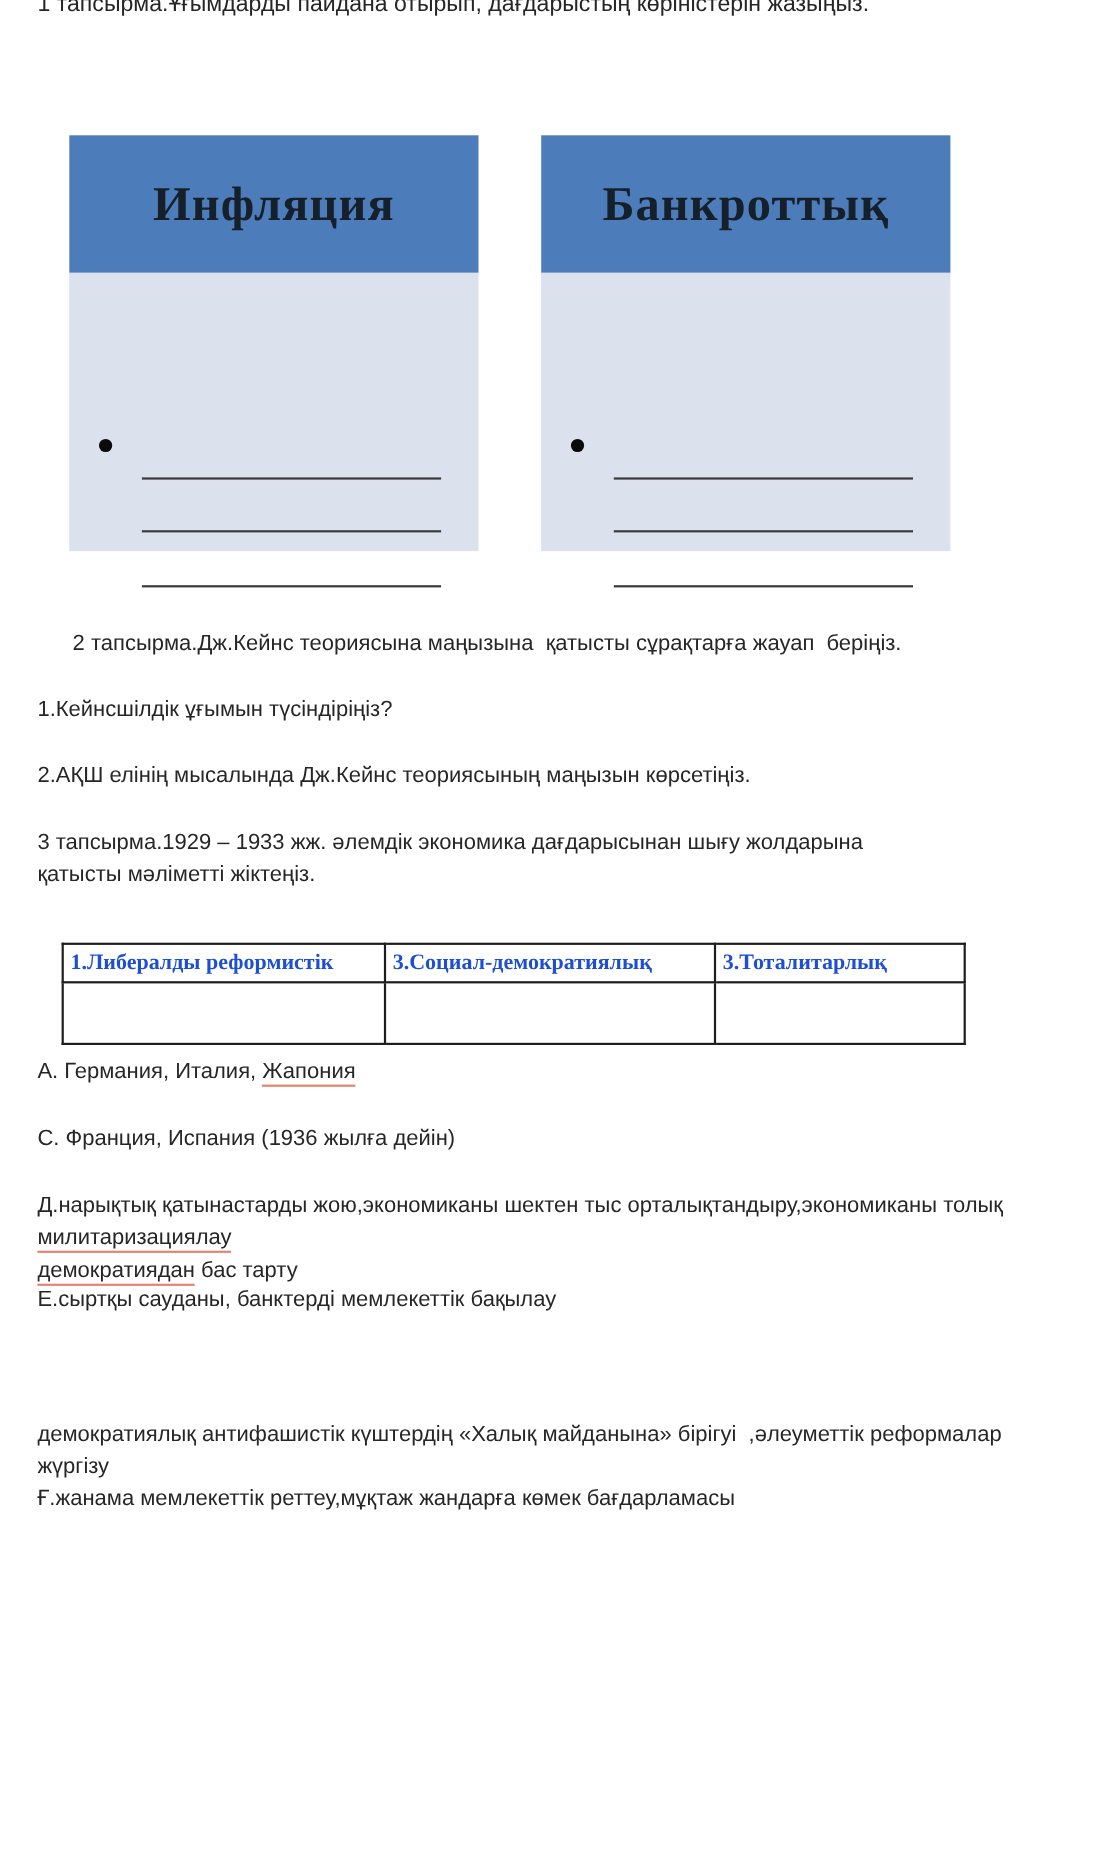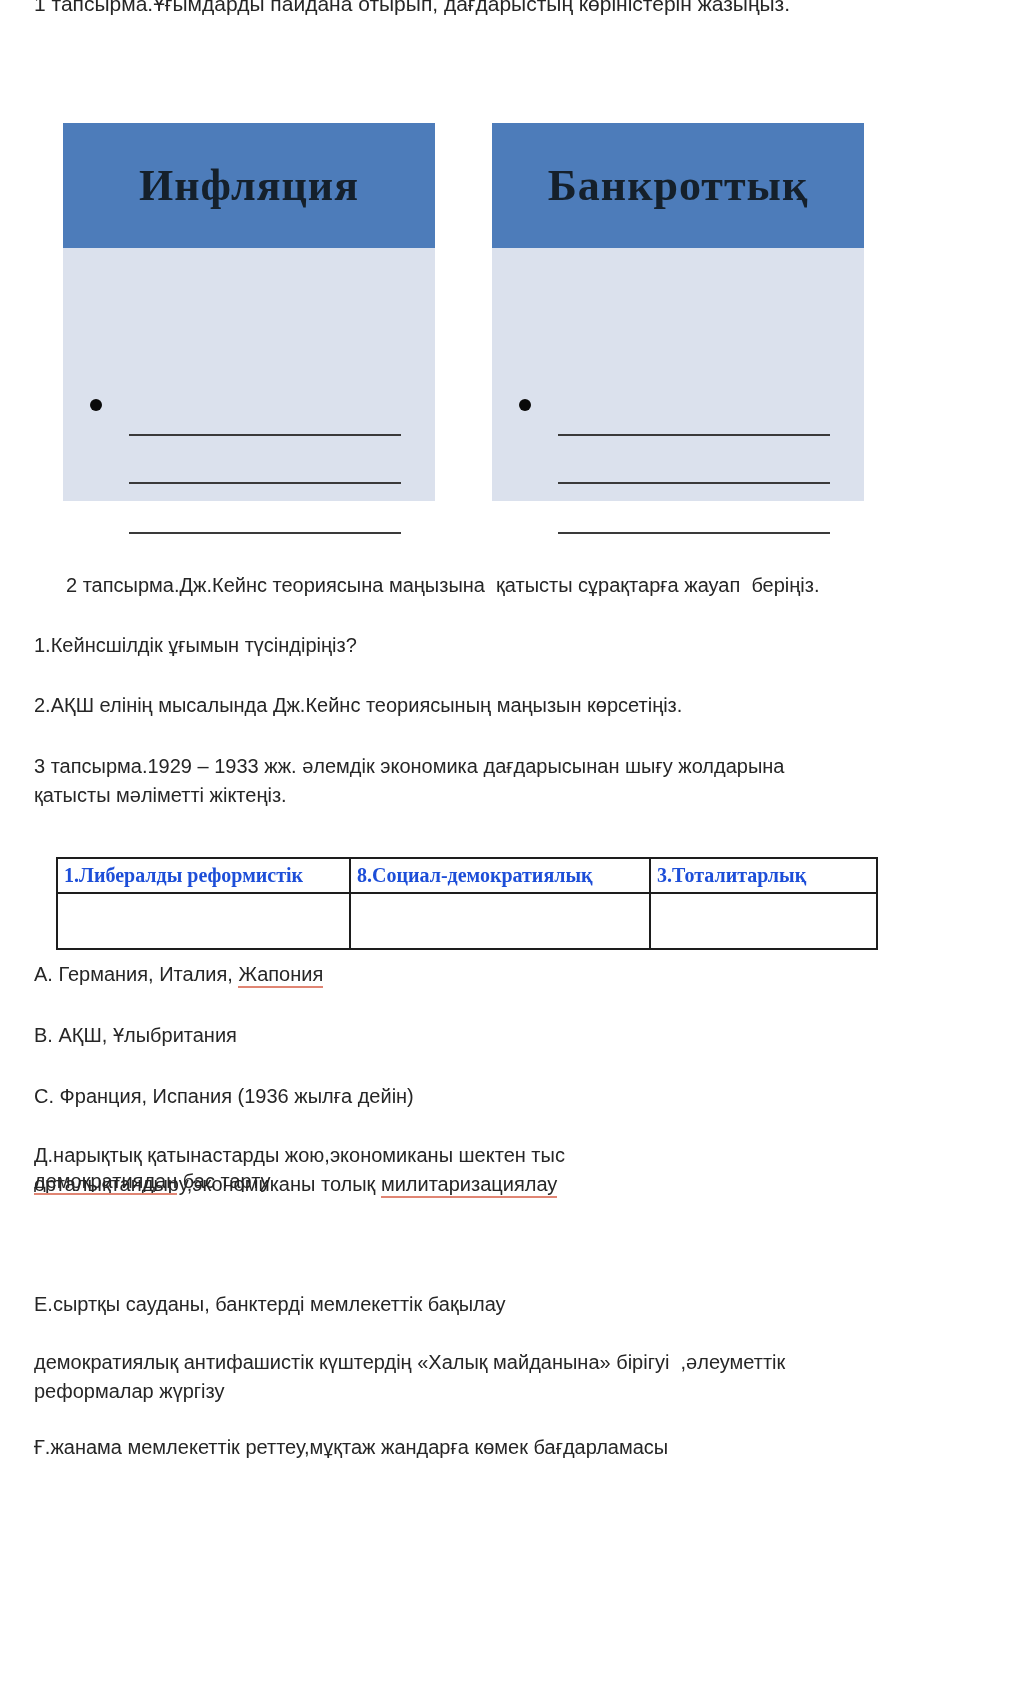--- a/index.html
+++ b/index.html
@@ -100,36 +100,35 @@
 
   <table class="t3table">
     <colgroup>
       <col style="width:293px">
       <col style="width:300px">
       <col style="width:227px">
     </colgroup>
     <thead>
       <tr>
         <th>1.Либералды реформистік</th>
-        <th>8.Социал-демократиялық</th>
+        <th>3.Социал-демократиялық</th>
         <th>3.Тоталитарлық</th>
       </tr>
     </thead>
     <tbody>
       <tr>
         <td></td>
         <td></td>
         <td></td>
       </tr>
     </tbody>
   </table>
 
   <div id="options">
       <div class="option"><span>А. Германия, Италия, </span><span class="spell">Жапония</span></div>
-      <div class="option"><span>В. АҚШ, Ұлыбритания</span></div>
       <div class="option"><span>С. Франция, Испания (1936 жылға дейін)</span></div>
       <div class="option"><span>Д.нарықтық қатынастарды жою,экономиканы шектен тыс орталықтандыру,экономиканы толық </span><span class="spell">милитаризациялау</span></div>
       <div class="option"><span class="spell">демократиядан</span><span> бас тарту</span></div>
       <div class="option"><span>Е.сыртқы сауданы, банктерді мемлекеттік бақылау</span></div>
       <div class="option"><span>демократиялық антифашистік күштердің «Халық майданына» бірігуі  ,әлеуметтік реформалар жүргізу</span></div>
       <div class="option"><span>Ғ.жанама мемлекеттік реттеу,мұқтаж жандарға көмек бағдарламасы</span></div>
     </div>
 
 </div>
 

